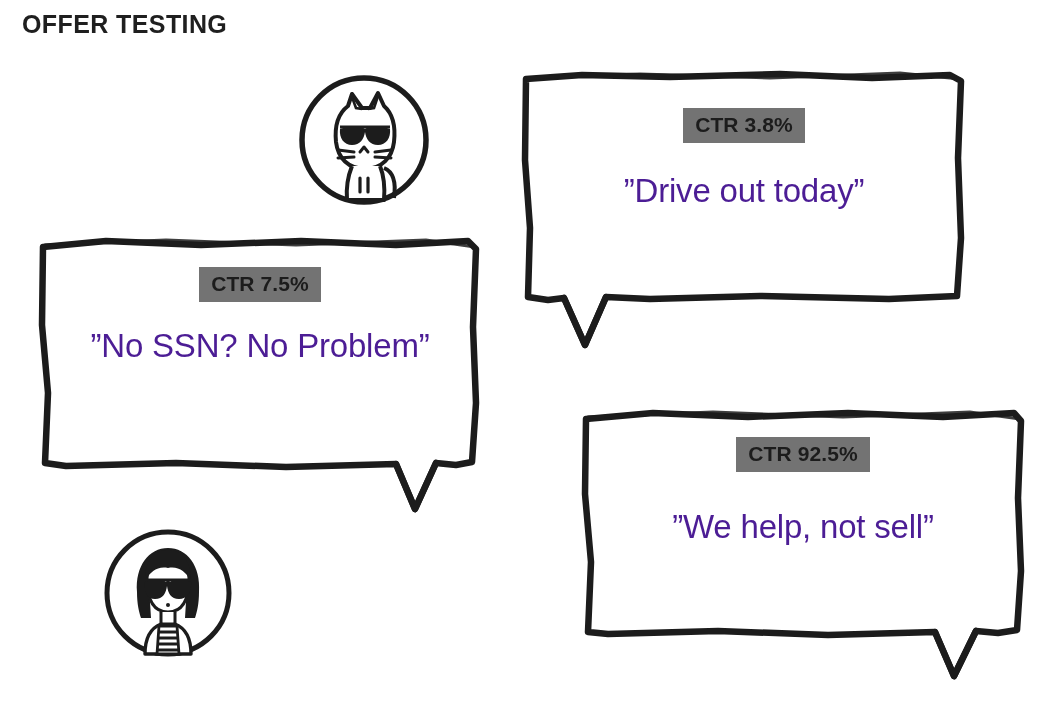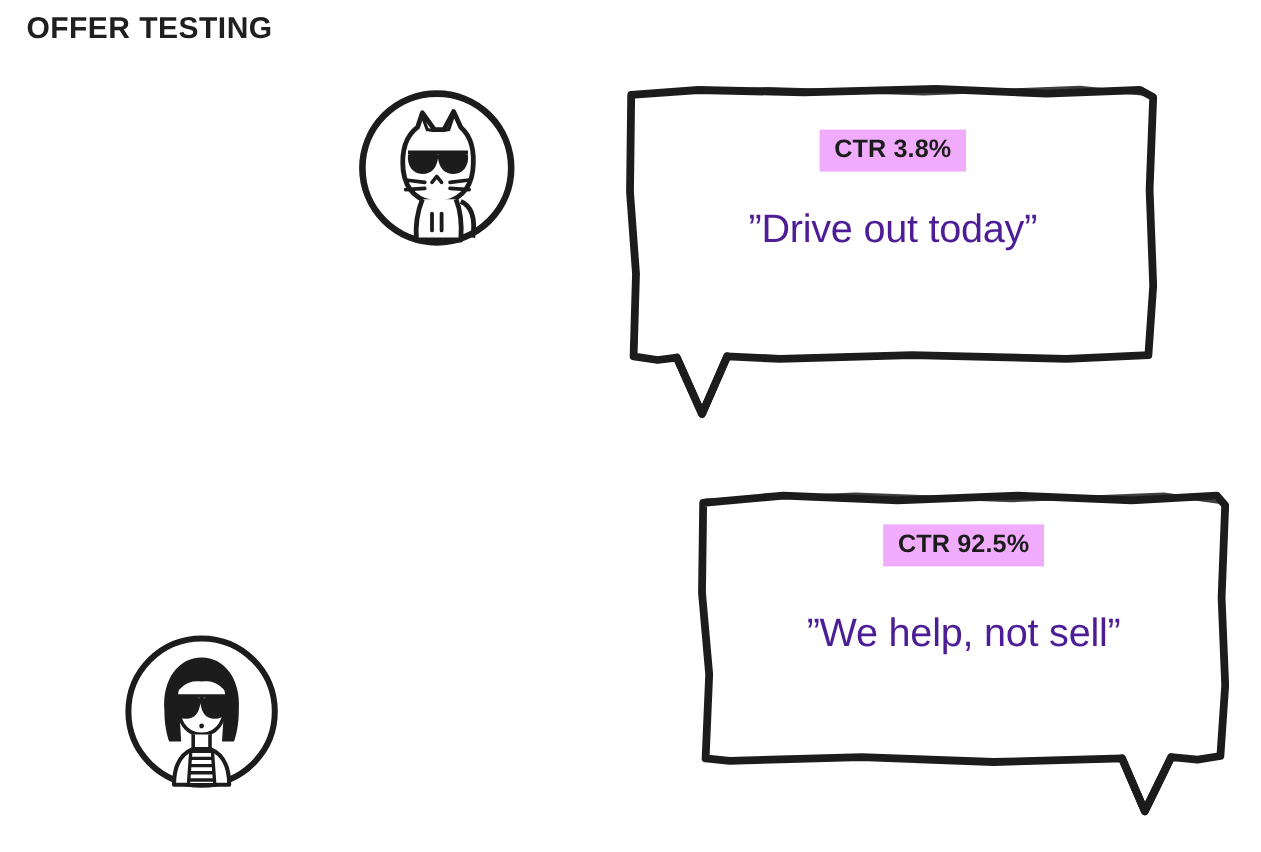--- a/index.html
+++ b/index.html
@@ -52,21 +52,21 @@
     position: absolute;
     left: 0;
     top: 0;
     width: 100%;
     display: flex;
     flex-direction: column;
     align-items: center;
   }
   .ctr-badge {
     display: inline-block;
-    background: #f0abfc;
+    background: #737373;
     color: #1c1c1c;
     font-size: 21px;
     font-weight: 700;
     letter-spacing: 0.1px;
     padding: 6px 12px 8px 12px;
     line-height: 1;
     white-space: nowrap;
   }
   .bubble-quote {
     font-size: 33px;
@@ -112,20 +112,33 @@
                L10,160 L5,92 Z" fill="#ffffff" stroke="#1c1c1c" stroke-width="6.5" stroke-linejoin="round" stroke-linecap="round"></path>
       <path d="M8,10 L120,6 L250,10 L380,5 L440,11" fill="none" stroke="#1c1c1c" stroke-width="3" stroke-linecap="round" opacity="0.85"></path>
       <path d="M86,229 L65,277 L44,230" fill="none" stroke="#1c1c1c" stroke-width="6.5" stroke-linejoin="round" stroke-linecap="round"></path>
     </svg>
     <div class="bubble-content">
       <span class="ctr-badge">CTR 3.8%</span>
       <span class="bubble-quote">”Drive out today”</span>
     </div>
   </div>
 
+  <div class="bubble" id="bubble-2">
+    <svg class="bubble-svg" width="448" height="290" viewBox="0 0 448 290">
+      <path d="M7,12 L70,6 L165,10 L265,6 L360,10 L432,6 L440,14 L437,92 L440,168 L436,227
+               L420,230 L400,228 L379,274 L360,229 L250,232 L140,228 L30,231 L9,228
+               L12,158 L6,90 Z" fill="#ffffff" stroke="#1c1c1c" stroke-width="6.5" stroke-linejoin="round" stroke-linecap="round"></path>
+      <path d="M9,10 L130,5 L260,10 L390,5 L439,12" fill="none" stroke="#1c1c1c" stroke-width="3" stroke-linecap="round" opacity="0.85"></path>
+      <path d="M400,228 L379,274 L360,229" fill="none" stroke="#1c1c1c" stroke-width="6.5" stroke-linejoin="round" stroke-linecap="round"></path>
+    </svg>
+    <div class="bubble-content">
+      <span class="ctr-badge">CTR 7.5%</span>
+      <span class="bubble-quote">”No SSN? No Problem”</span>
+    </div>
+  </div>
 
   <div class="bubble" id="bubble-3">
     <svg class="bubble-svg" width="450" height="290" viewBox="0 0 450 290">
       <path d="M8,13 L75,7 L170,11 L270,7 L365,11 L436,7 L443,15 L440,92 L443,165 L439,224
                L420,227 L398,225 L376,270 L357,226 L250,229 L140,225 L30,228 L10,226
                L13,156 L7,88 Z" fill="#ffffff" stroke="#1c1c1c" stroke-width="6.5" stroke-linejoin="round" stroke-linecap="round"></path>
       <path d="M10,11 L135,6 L265,11 L392,6 L442,13" fill="none" stroke="#1c1c1c" stroke-width="3" stroke-linecap="round" opacity="0.85"></path>
       <path d="M398,225 L376,270 L357,226" fill="none" stroke="#1c1c1c" stroke-width="6.5" stroke-linejoin="round" stroke-linecap="round"></path>
     </svg>
     <div class="bubble-content">

